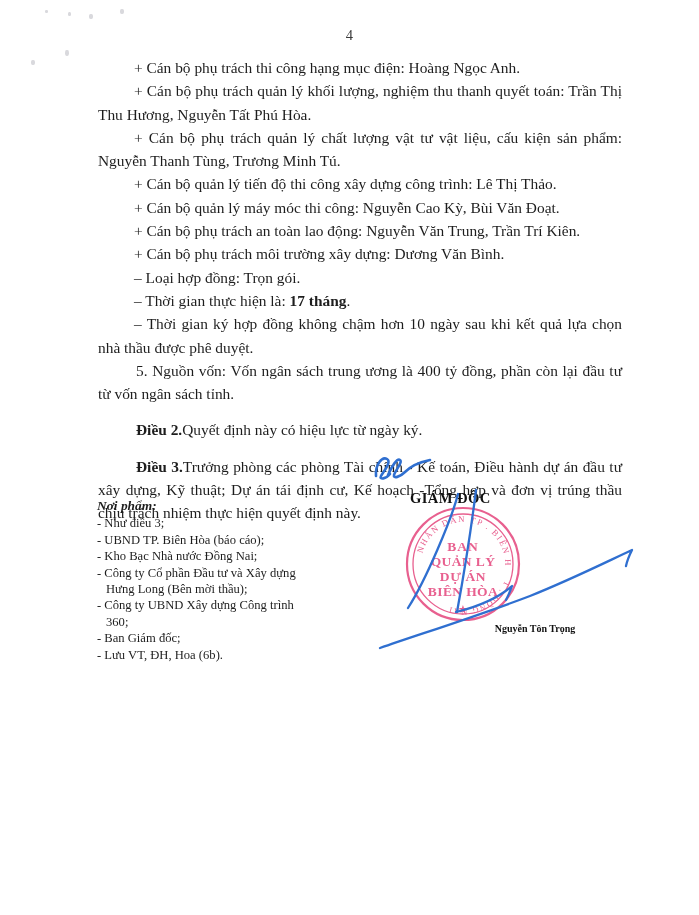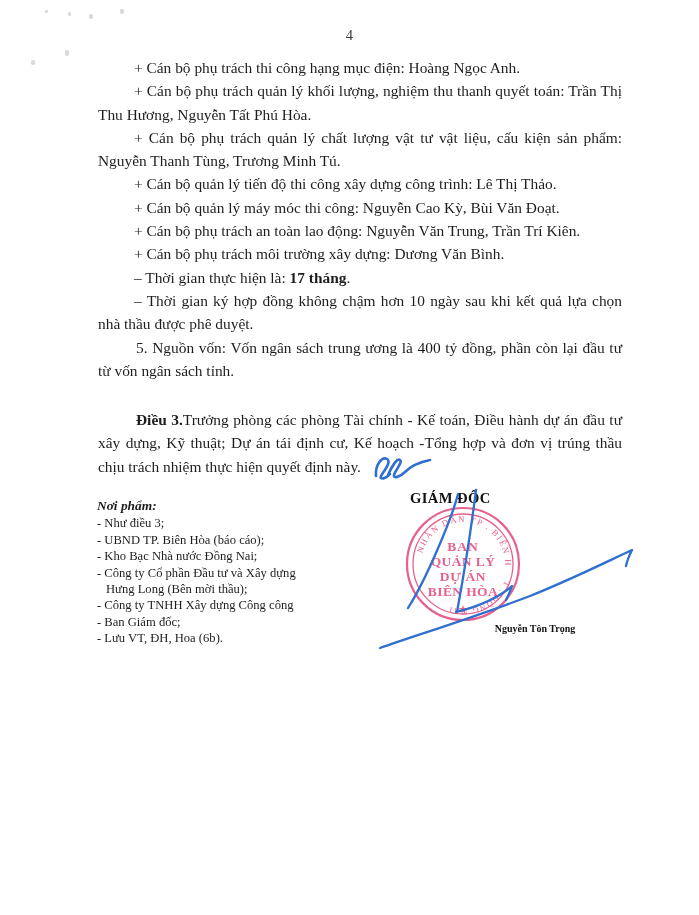--- a/index.html
+++ b/index.html
@@ -156,42 +156,45 @@
   <div class="page-number">4</div>
 
   <div class="body-block">
     <p class="para">+ Cán bộ phụ trách thi công hạng mục điện: Hoàng Ngọc Anh.</p>
     <p class="para">+ Cán bộ phụ trách quản lý khối lượng, nghiệm thu thanh quyết toán: Trần Thị Thu Hương, Nguyễn Tất Phú Hòa.</p>
     <p class="para">+ Cán bộ phụ trách quản lý chất lượng vật tư vật liệu, cấu kiện sản phẩm: Nguyễn Thanh Tùng, Trương Minh Tú.</p>
     <p class="para">+ Cán bộ quản lý tiến độ thi công xây dựng công trình: Lê Thị Thảo.</p>
     <p class="para">+ Cán bộ quản lý máy móc thi công: Nguyễn Cao Kỳ, Bùi Văn Đoạt.</p>
     <p class="para">+ Cán bộ phụ trách an toàn lao động: Nguyễn Văn Trung, Trần Trí Kiên.</p>
     <p class="para">+ Cán bộ phụ trách môi trường xây dựng: Dương Văn Bình.</p>
+    <p class="para dash">–  Loại hợp đồng: Trọn gói.</p>
 
     <p class="para dash"><span>–  Thời gian thực hiện là: </span><span class="b">17 tháng</span><span>.</span></p>
 
     <p class="para dash">–  Thời gian ký hợp đồng không chậm hơn 10 ngày sau khi kết quả lựa chọn nhà thầu được phê duyệt.</p>
     <p class="para num">5. Nguồn vốn: Vốn ngân sách trung ương là 400 tỷ đồng, phần còn lại đầu tư từ vốn ngân sách tỉnh.</p>
 
     <div class="spacer-md"></div>
 
+    <p class="para dieu"><span class="lbl">Điều 2.</span><span>Quyết định này có hiệu lực từ ngày ký.</span></p>
 
     <div class="spacer-md"></div>
 
     <p class="para dieu"><span class="lbl">Điều 3.</span><span>Trưởng phòng các phòng Tài chính - Kế toán, Điều hành dự án đầu tư xây dựng, Kỹ thuật; Dự án tái định cư, Kế hoạch -Tổng hợp và đơn vị trúng thầu chịu trách nhiệm thực hiện quyết định này.</span></p>
   </div>
 
   <div class="recipients">
     <div class="title">Nơi phẩm:</div>
     <div class="r-line">- Như điều 3;</div>
     <div class="r-line">- UBND TP. Biên Hòa (báo cáo);</div>
     <div class="r-line">- Kho Bạc Nhà nước Đồng Nai;</div>
     <div class="r-line">- Công ty Cổ phần Đầu tư và Xây dựng</div>
     <div class="r-line r-cont">Hưng Long (Bên mời thầu);</div>
-    <div class="r-line">- Công ty TNHH Xây dựng Công công</div>
+    <div class="r-line">- Công ty UBND Xây dựng Công trình</div>
+    <div class="r-line r-cont">360;</div>
     <div class="r-line">- Ban Giám đốc;</div>
     <div class="r-line">- Lưu VT, ĐH, Hoa (6b).</div>
   </div>
 
   <div class="signblock">
     <div class="sign-title">GIÁM ĐỐC</div>
   </div>
 
   <div class="seal">
     <svg width="118" height="118" viewBox="0 0 118 118" aria-hidden="true">

